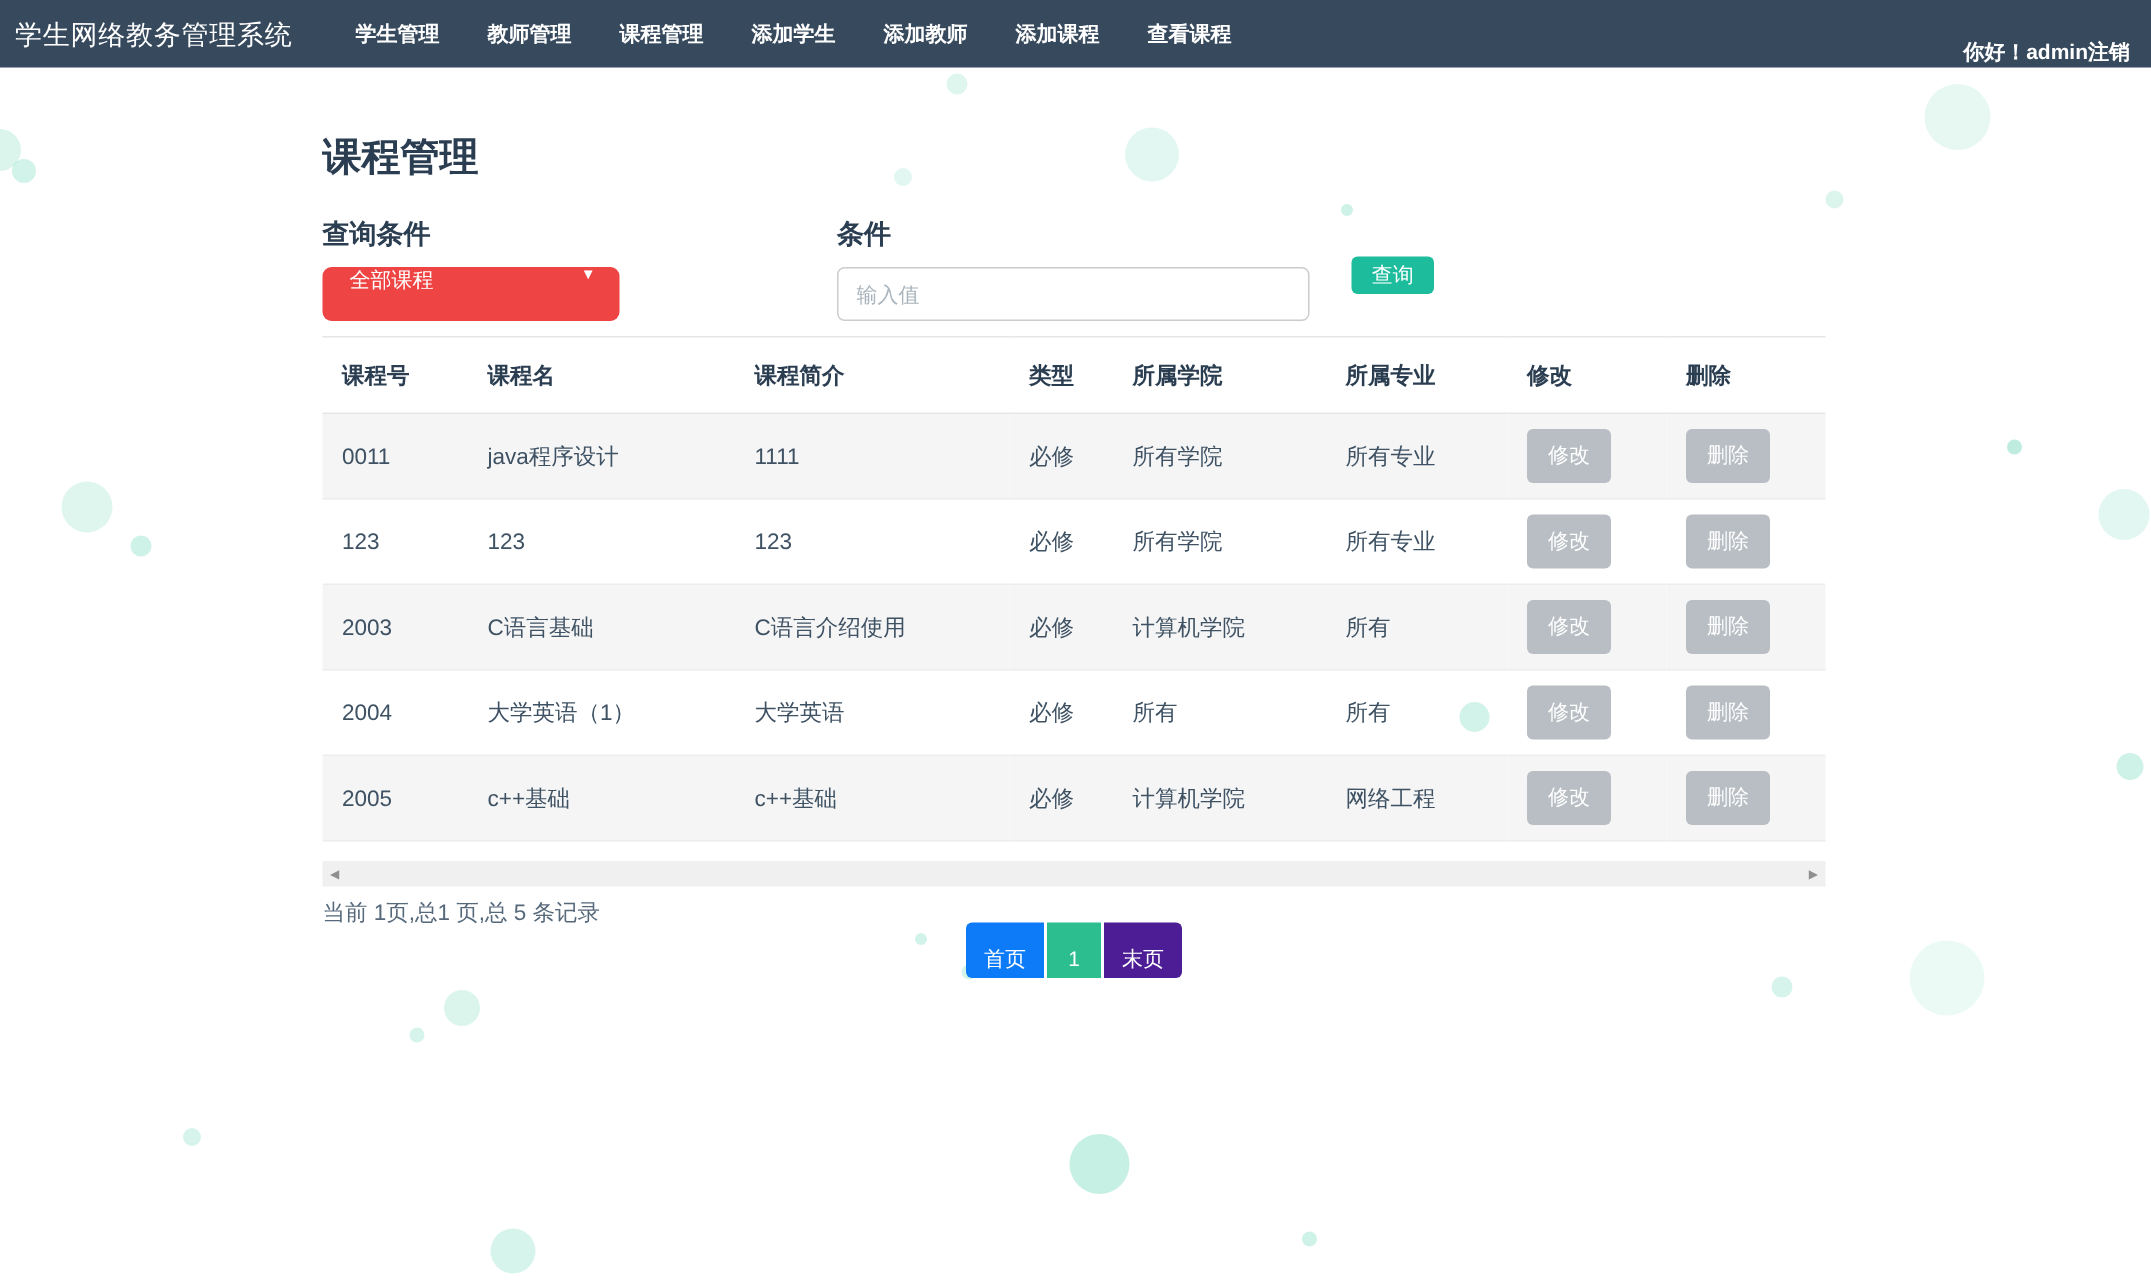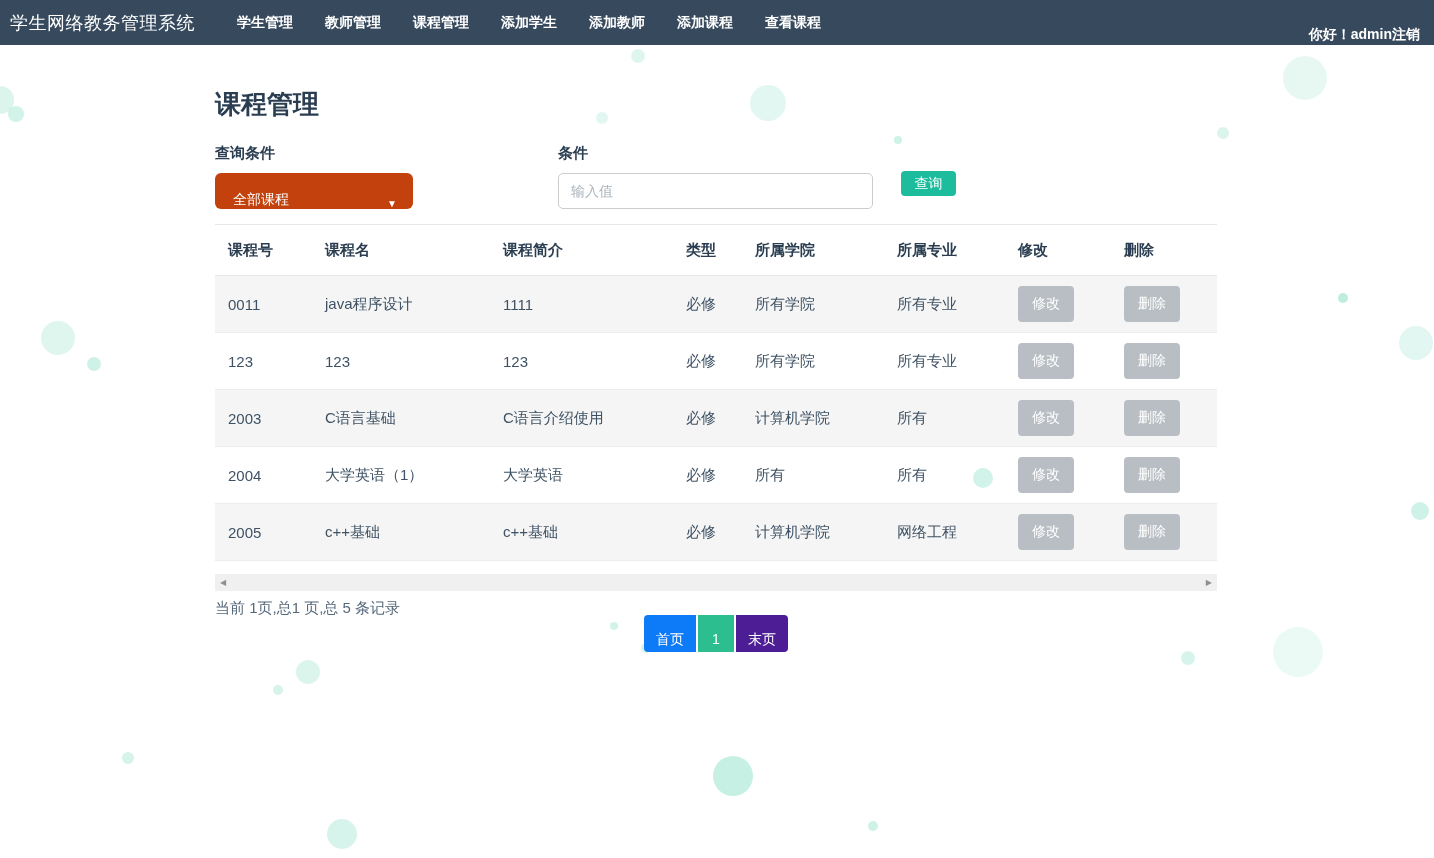--- a/index.html
+++ b/index.html
@@ -33,29 +33,29 @@
     padding: 13px 16px; cursor: pointer; white-space: nowrap;
   }
   .nav-right { margin-left: auto; margin-right: 14px; font-size: 14px; font-weight: bold; white-space: nowrap; margin-top: 24px; }
   .nav-right .logout { cursor: pointer; }
 
   
   .main { position: relative; z-index: 1; width: 1002px; margin: 0 0 0 215px; }
   .page-title { margin-top: 42px; font-size: 26px; font-weight: bold; color: #2b3e51; }
 
   .filter-row { position: relative; margin-top: 22px; height: 80px; }
-  .field-label { font-size: 15px; font-weight: bold; color: #2b3e51; }
+  .field-label { font-size: 18px; font-weight: bold; color: #2b3e51; }
   .filter-left { position: absolute; left: 0; top: 0; }
   .filter-mid { position: absolute; left: 343px; top: 0; }
   .select-box {
     margin-top: 10px;
     width: 198px; height: 36px;
-    background: #c2410c; border-radius: 6px;
+    background: #ef4444; border-radius: 6px;
     color: #fff; font-size: 14px;
-    display: flex; align-items: flex-end; justify-content: space-between;
+    display: flex; align-items: flex-start; justify-content: space-between;
     padding: 0 16px 0 18px; cursor: pointer;
   }
   .select-caret { font-size: 10px; }
   .text-input {
     margin-top: 10px;
     width: 315px; height: 36px;
     border: 1px solid #ccc; border-radius: 5px;
     padding: 12px 12px; font-size: 14px; color: #333;
     font-family: "Liberation Sans", sans-serif;
     outline: none;

